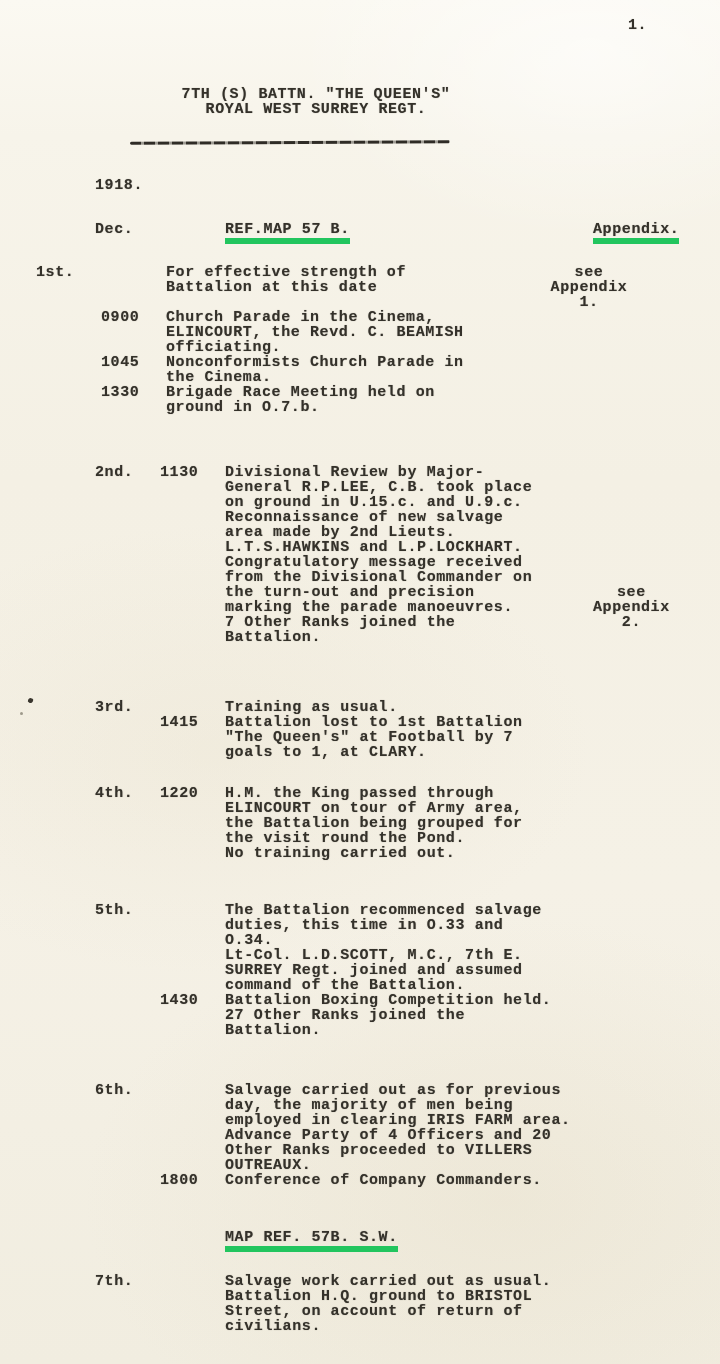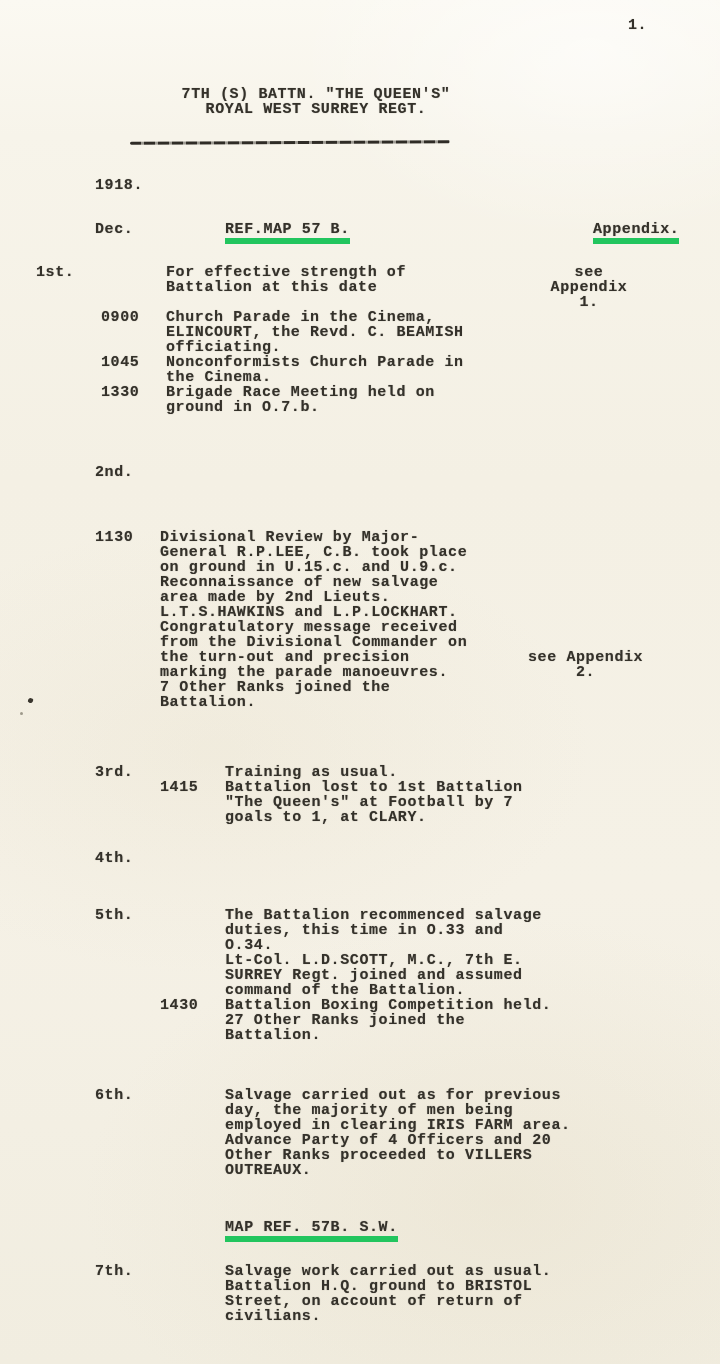--- a/index.html
+++ b/index.html
@@ -57,21 +57,21 @@
   .underlined {
     display: inline-block;
     border-bottom: 6px solid #22c55e;
     padding-bottom: 1px;
   }
   .entry { display: flex; align-items: flex-start; padding-left: 95px; }
   .entry .rows { display: flex; flex-direction: column; flex: 1 1 auto; }
   .entry .row { display: flex; align-items: flex-start; }
   .note-offset { padding-top: 120px; }
   .mb-e1 { margin-bottom: 50px; padding-left: 36px; }
-  .mb-e2 { margin-bottom: 55px; flex-direction: column; }
+  .mb-e2 { margin-bottom: 55px; }
   .mb-e3 { margin-bottom: 26px; }
   .mb-e4 { margin-bottom: 42px; }
   .mb-e5 { margin-bottom: 45px; }
   .mb-e6 { margin-bottom: 42px; }
   .mapref-row { margin-bottom: 22px; }
 </style>
 </head>
 <body>
 
 <div>
@@ -161,20 +161,30 @@
           <div class="tw col-time">1415</div>
           <div class="tw col-text">Battalion lost to 1st Battalion
 "The Queen's" at Football by 7
 goals to 1, at CLARY.</div>
         </div>
       </div>
     </div>
 
     <div class="entry mb-e4">
       <div class="tw col-date">4th.</div>
+      <div class="rows">
+        <div class="row">
+          <div class="tw col-time">1220</div>
+          <div class="tw col-text">H.M. the King passed through
+ELINCOURT on tour of Army area,
+the Battalion being grouped for
+the visit round the Pond.
+No training carried out.</div>
+        </div>
+      </div>
     </div>
 
     <div class="entry mb-e5">
       <div class="tw col-date">5th.</div>
       <div class="rows">
         <div class="row">
           <div class="tw col-time"></div>
           <div class="tw col-text">The Battalion recommenced salvage
 duties, this time in O.33 and
 O.34.
@@ -196,20 +206,24 @@
       <div class="rows">
         <div class="row">
           <div class="tw col-time"></div>
           <div class="tw col-text">Salvage carried out as for previous
 day, the majority of men being
 employed in clearing IRIS FARM area.
 Advance Party of 4 Officers and 20
 Other Ranks proceeded to VILLERS
 OUTREAUX.</div>
         </div>
+        <div class="row">
+          <div class="tw col-time">1800</div>
+          <div class="tw col-text">Conference of Company Commanders.</div>
+        </div>
       </div>
     </div>
 
     <div class="row-grid mapref-row">
       <div class="tw col-date"></div>
       <div class="tw col-time"></div>
       <div class="tw col-text"><span class="underlined">MAP REF. 57B. S.W.</span></div>
     </div>
 
     <div class="entry">

